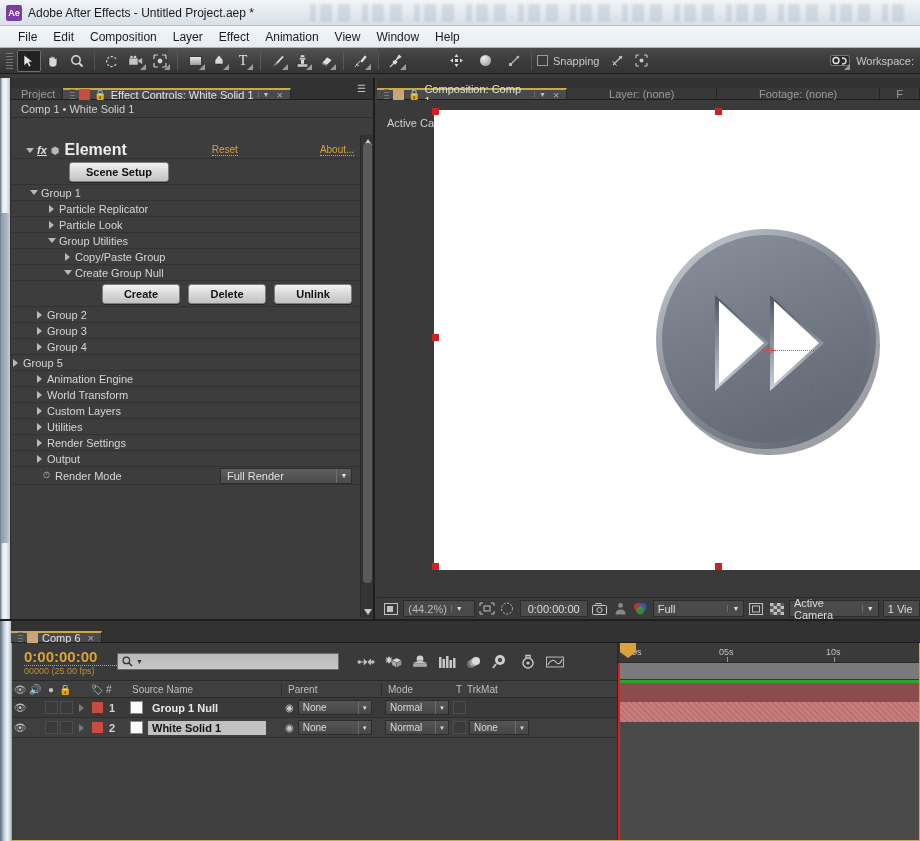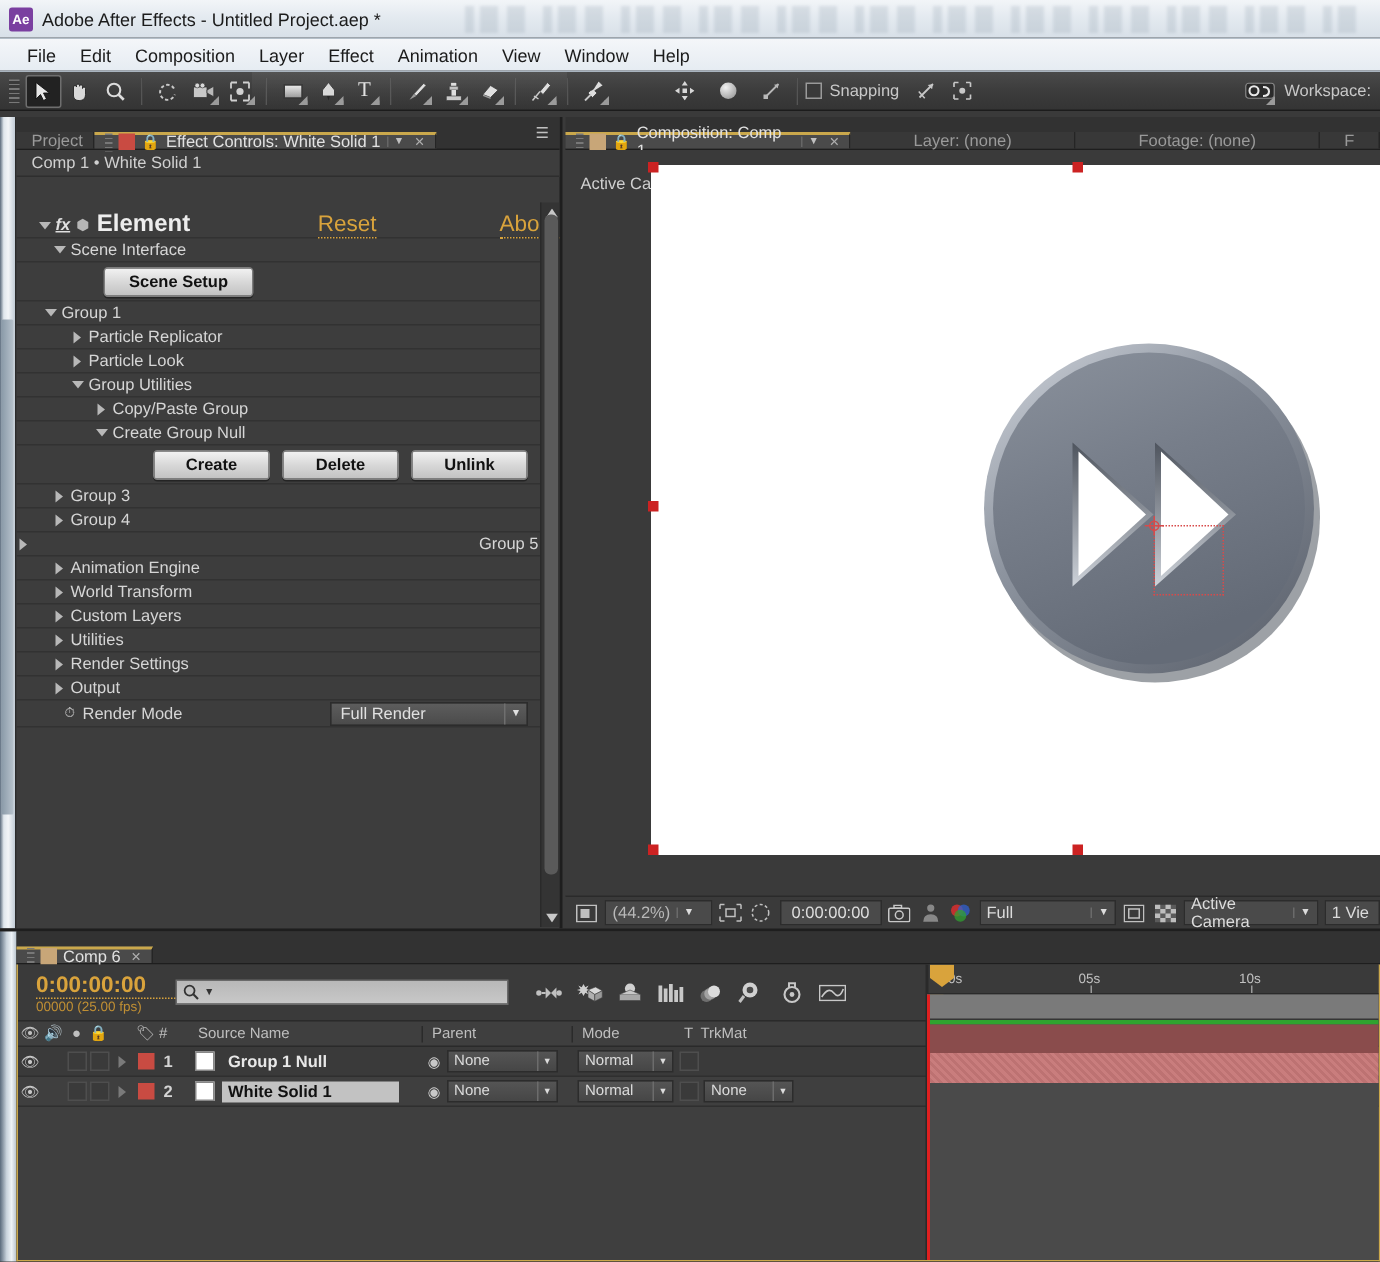--- a/index.html
+++ b/index.html
@@ -170,21 +170,21 @@
     width: 9px; height: 9px; margin-right: 3px;
     display: inline-flex; align-items: center; justify-content: center;
     flex: 0 0 auto;
   }
   .tri-down { width:0;height:0;border-left:4px solid transparent;border-right:4px solid transparent;border-top:5px solid #b8b8b8;}
   .tri-right { width:0;height:0;border-top:4px solid transparent;border-bottom:4px solid transparent;border-left:5px solid #b8b8b8;}
   .ec-label { color: #d6d6d6; }
   .ec-row.hdr .ec-label { color: #ededed; font-weight: bold; font-size: 16px;}
   .fxico { font-style: italic; font-weight: bold; font-size: 11px; color: #e0e0e0; margin-right:4px; text-decoration: underline;}
   .cubeico { font-size:10px; color:#b6b6b6; margin-right: 5px;}
-  .linkaction { color: #d9a33c; font-size: 15px; border-bottom: 1px dotted #d9a33c; cursor: default;}
+  .linkaction { color: #d9a33c; font-size: 10px; border-bottom: 1px dotted #d9a33c; cursor: default;}
   .ec-btnrow { height: 26px; display: flex; align-items: center; border-bottom: 1px solid #323232; }
   .aebtn {
     background: linear-gradient(to bottom, #f2f2f2 0%, #d8d8d8 50%, #c2c2c2 100%);
     border: 1px solid #7d7d7d;
     border-radius: 3px;
     color: #111; font-size: 11px; font-weight: bold;
     padding: 3px 0; text-align: center;
     cursor: default;
     box-shadow: 0 1px 0 rgba(0,0,0,0.4);
   }
@@ -566,26 +566,20 @@
           <span class="tw">
               <i class="tri-down"></i>
             </span>
           <span class="fxico">fx</span>
           <span class="cubeico">⬢</span>
           <span class="ec-label">Element</span>
           <span class="linkaction" style="margin-left:85px;">Reset</span>
           <span class="linkaction" style="margin-left:82px;">About...</span>
         </div>
 
-        <div class="ec-row" style="padding-left:24px;">
-          <span class="tw">
-              <i class="tri-down"></i>
-            </span>
-          <span class="ec-label">Scene Interface</span>
-        </div>
 
         <div class="ec-btnrow" style="padding-left:58px;">
           <div class="aebtn" style="width:100px;">Scene Setup</div>
         </div>
 
         <div class="ec-row" style="padding-left:18px;">
           <span class="tw">
               <i class="tri-down"></i>
             </span>
           <span class="ec-label">Group 1</span>
@@ -629,29 +623,35 @@
         <div class="ec-btnrow" style="padding-left:91px;gap:8px;">
           <div class="aebtn" style="width:78px;">Create</div>
           <div class="aebtn" style="width:78px;">Delete</div>
           <div class="aebtn" style="width:78px;">Unlink</div>
         </div>
 
         <div class="ec-row" style="padding-left:24px;">
           <span class="tw">
               <i class="tri-right"></i>
             </span>
+          <span class="ec-label">Group 2</span>
+        </div>
+        <div class="ec-row" style="padding-left:24px;">
+          <span class="tw">
+              <i class="tri-right"></i>
+            </span>
           <span class="ec-label">Group 3</span>
         </div>
         <div class="ec-row" style="padding-left:24px;">
           <span class="tw">
               <i class="tri-right"></i>
             </span>
           <span class="ec-label">Group 4</span>
         </div>
-        <div class="ec-row" style="justify-content:space-between;">
+        <div class="ec-row" style="">
           <span class="tw">
               <i class="tri-right"></i>
             </span>
           <span class="ec-label">Group 5</span>
         </div>
 
         <div class="ec-row" style="padding-left:24px;">
           <span class="tw">
               <i class="tri-right"></i>
             </span>

